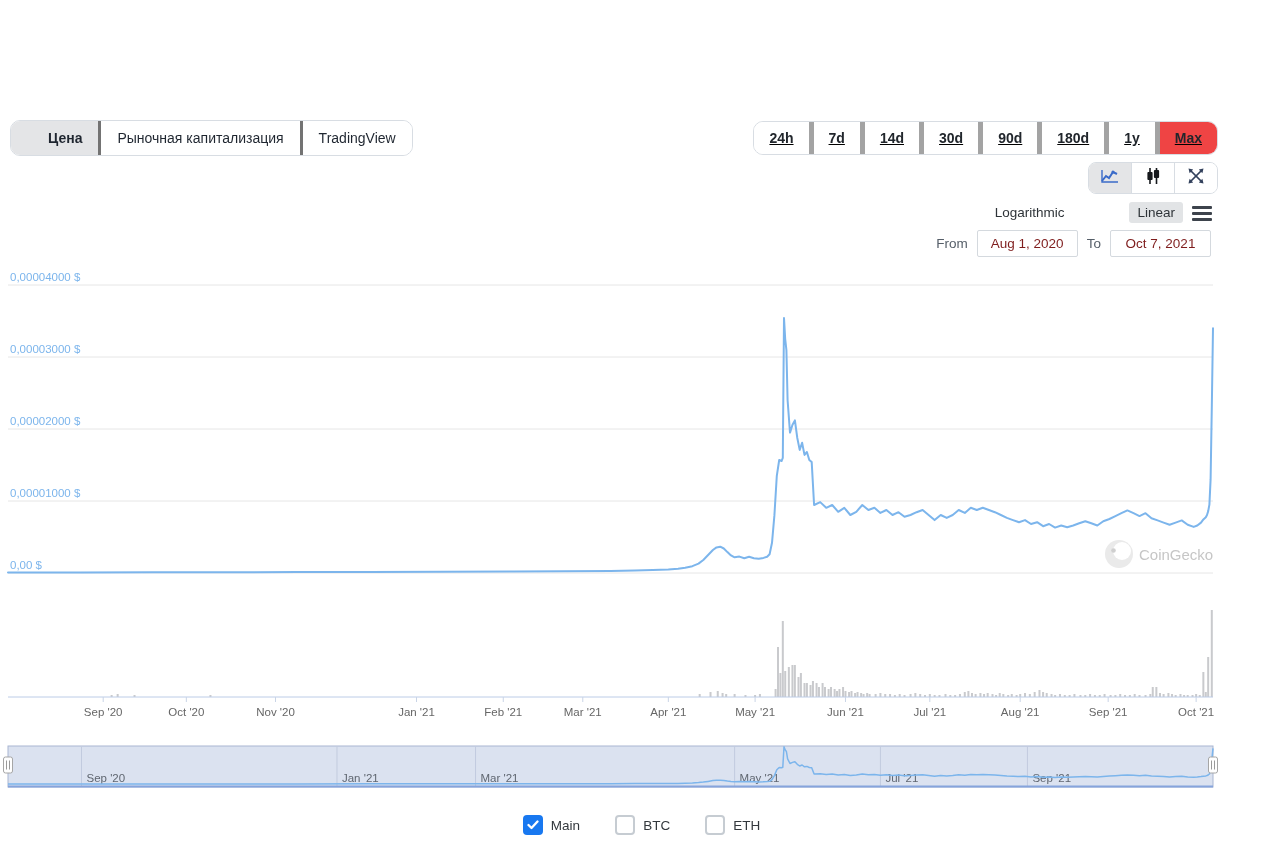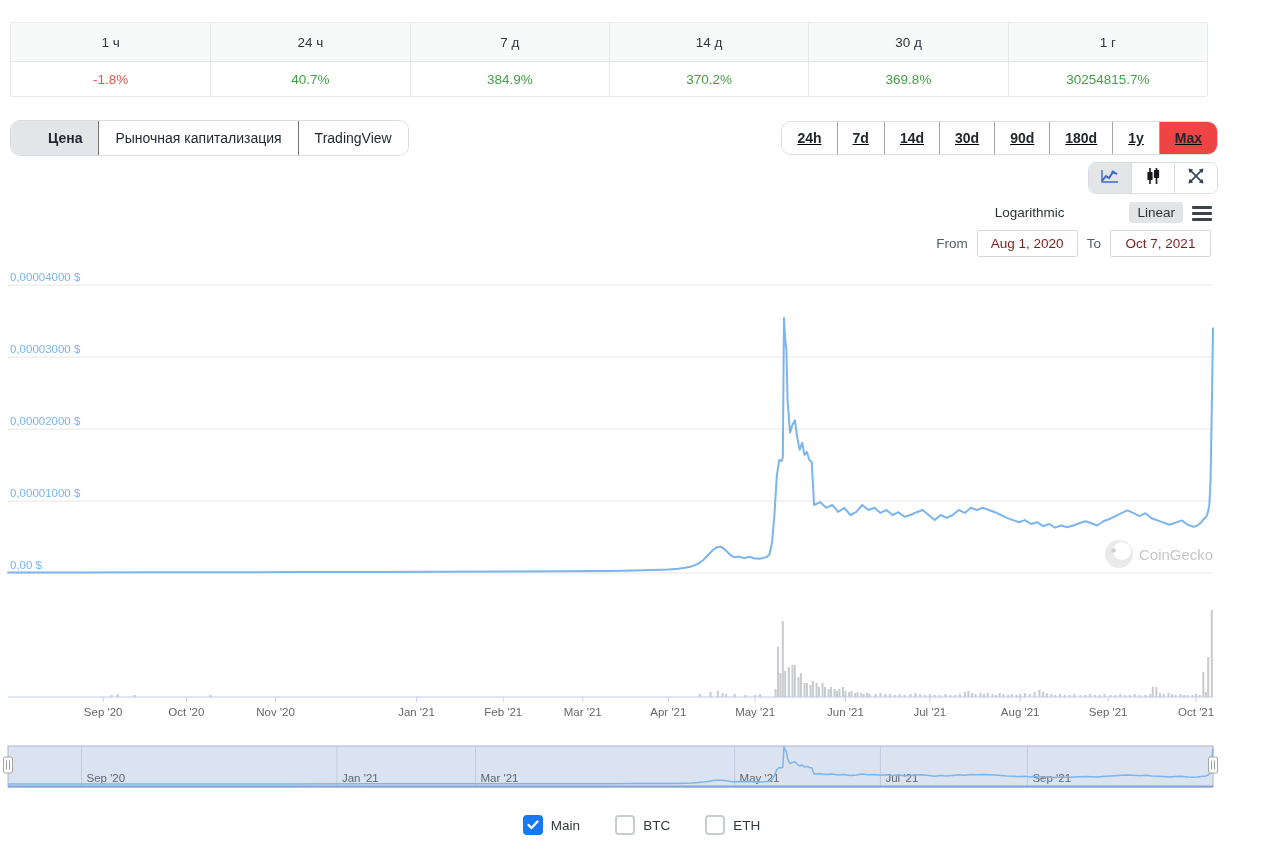--- a/index.html
+++ b/index.html
@@ -12,29 +12,29 @@
   .perf-cell{display:flex;align-items:center;justify-content:center;font-size:13.5px;box-sizing:border-box;}
   .perf-cell:not(:nth-child(6n+1)){border-left:1px solid #e7e9ec;}
   .perf-cell.head{height:39px;background:#f8f9f9;color:#30363c;border-bottom:1px solid #e7e9ec;}
   .perf-cell.val{height:34px;background:#fff;}
   .val.up{color:#42a047;} .val.down{color:#e2574b;}
 
   
   .tab-group{position:absolute;top:120px;left:10px;display:inline-flex;height:34px;
     border:1px solid #d8dde3;border-radius:10px;overflow:hidden;background:#fff;}
   .tab{display:flex;align-items:center;padding:0 16px;font-size:14px;color:#1f2630;
-    border-left:1px solid #737373;cursor:pointer;background:#fff;white-space:nowrap;}
+    border-left:3px solid #737373;cursor:pointer;background:#fff;white-space:nowrap;}
   .tab.first{border-left:none;}
   .tab.active{background:#e4e5e7;font-weight:700;padding-left:37px;}
 
   
   .range-group{position:absolute;top:121px;right:53px;display:inline-flex;height:32px;
     border:1px solid #d8dde3;border-radius:10px;overflow:hidden;background:#fff;text-decoration:underline;}
   .range{display:flex;align-items:center;padding:0 15px;font-size:14px;font-weight:700;color:#21262c;
-    border-left:1px solid #a3a3a3;cursor:pointer;background:#fff;}
+    border-left:5px solid #a3a3a3;cursor:pointer;background:#fff;}
   .range.first{border-left:none;}
   .range.active{background:#ef4444;}
 
   
   .icon-group{position:absolute;top:162px;right:53px;display:inline-flex;height:30px;
     border:1px solid #d8dde3;border-radius:8px;overflow:hidden;background:#fff;}
   .icon-btn{width:42px;display:flex;align-items:center;justify-content:center;
     border-left:1px solid #d8dde3;cursor:pointer;background:#fff;}
   .icon-btn.first{border-left:none;}
   .icon-btn.active{background:#e4e5e7;}
@@ -62,34 +62,20 @@
   .legend-item{display:flex;align-items:center;gap:8px;font-size:13.5px;color:#33383d;cursor:pointer;}
   .cb{width:20px;height:20px;border-radius:4px;box-sizing:border-box;flex:0 0 auto;}
   .cb.checked{background:#1878f0;display:flex;align-items:center;justify-content:center;}
   .cb.unchecked{border:2px solid #c6ccd2;background:#fff;}
 </style>
 </head>
 <body>
 
 <div class="page">
 
-  <div class="perf-table">
-    <div class="perf-cell head">1 ч</div>
-    <div class="perf-cell head">24 ч</div>
-    <div class="perf-cell head">7 д</div>
-    <div class="perf-cell head">14 д</div>
-    <div class="perf-cell head">30 д</div>
-    <div class="perf-cell head">1 г</div>
-    <div class="perf-cell val down">-1.8%</div>
-    <div class="perf-cell val up">40.7%</div>
-    <div class="perf-cell val up">384.9%</div>
-    <div class="perf-cell val up">370.2%</div>
-    <div class="perf-cell val up">369.8%</div>
-    <div class="perf-cell val up">30254815.7%</div>
-  </div>
 
   <div class="tab-group">
     <div class="tab first active">Цена</div>
     <div class="tab">Рыночная капитализация</div>
     <div class="tab">TradingView</div>
   </div>
 
   <div class="range-group">
     <div class="range first">24h</div>
     <div class="range">7d</div>

